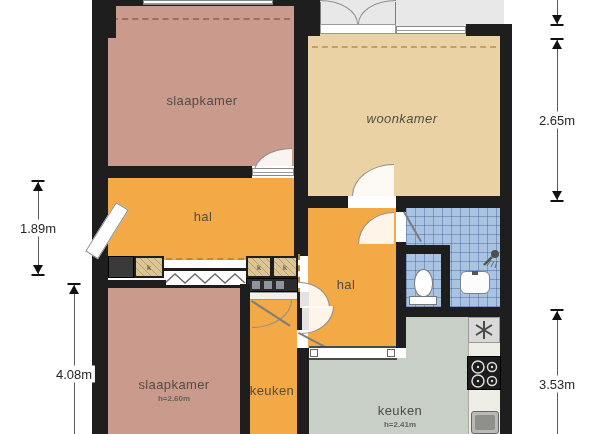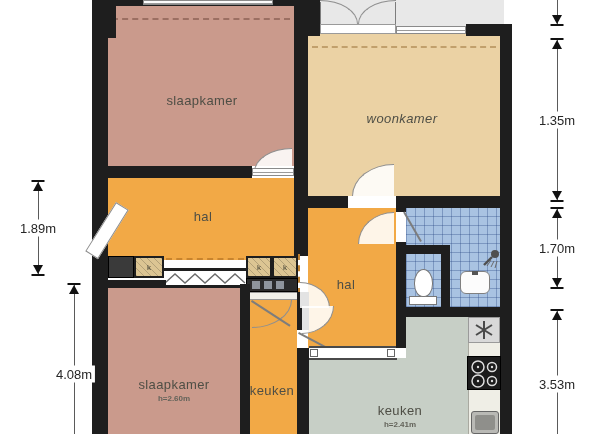--- a/index.html
+++ b/index.html
@@ -227,32 +227,24 @@
 
   <div class="dim" style="left:535px;top:0px;height:26px;">
     <div class="line"></div>
       <div class="arr down"></div>
       <div class="tick b"></div>
   </div>
   <div class="dim" style="left:535px;top:38px;height:164px;">
     <div class="line"></div>
       <div class="tick t"></div>
       <div class="arr up"></div>
-    <span class="dim-label">1.35m</span>
+    <span class="dim-label">2.65m</span>
     <div class="arr down"></div>
       <div class="tick b"></div>
   </div>
-  <div class="dim" style="left:535px;top:207px;height:82px;">
-    <div class="line"></div>
-      <div class="tick t"></div>
-      <div class="arr up"></div>
-    <span class="dim-label">1.70m</span>
-    <div class="arr down"></div>
-      <div class="tick b"></div>
-  </div>
   <div class="dim low" style="left:535px;top:309px;height:125px;">
     <div class="line"></div>
       <div class="tick t"></div>
       <div class="arr up"></div>
     <span class="dim-label">3.53m</span>
   </div>
 
 </div>
 
 </body></html>

